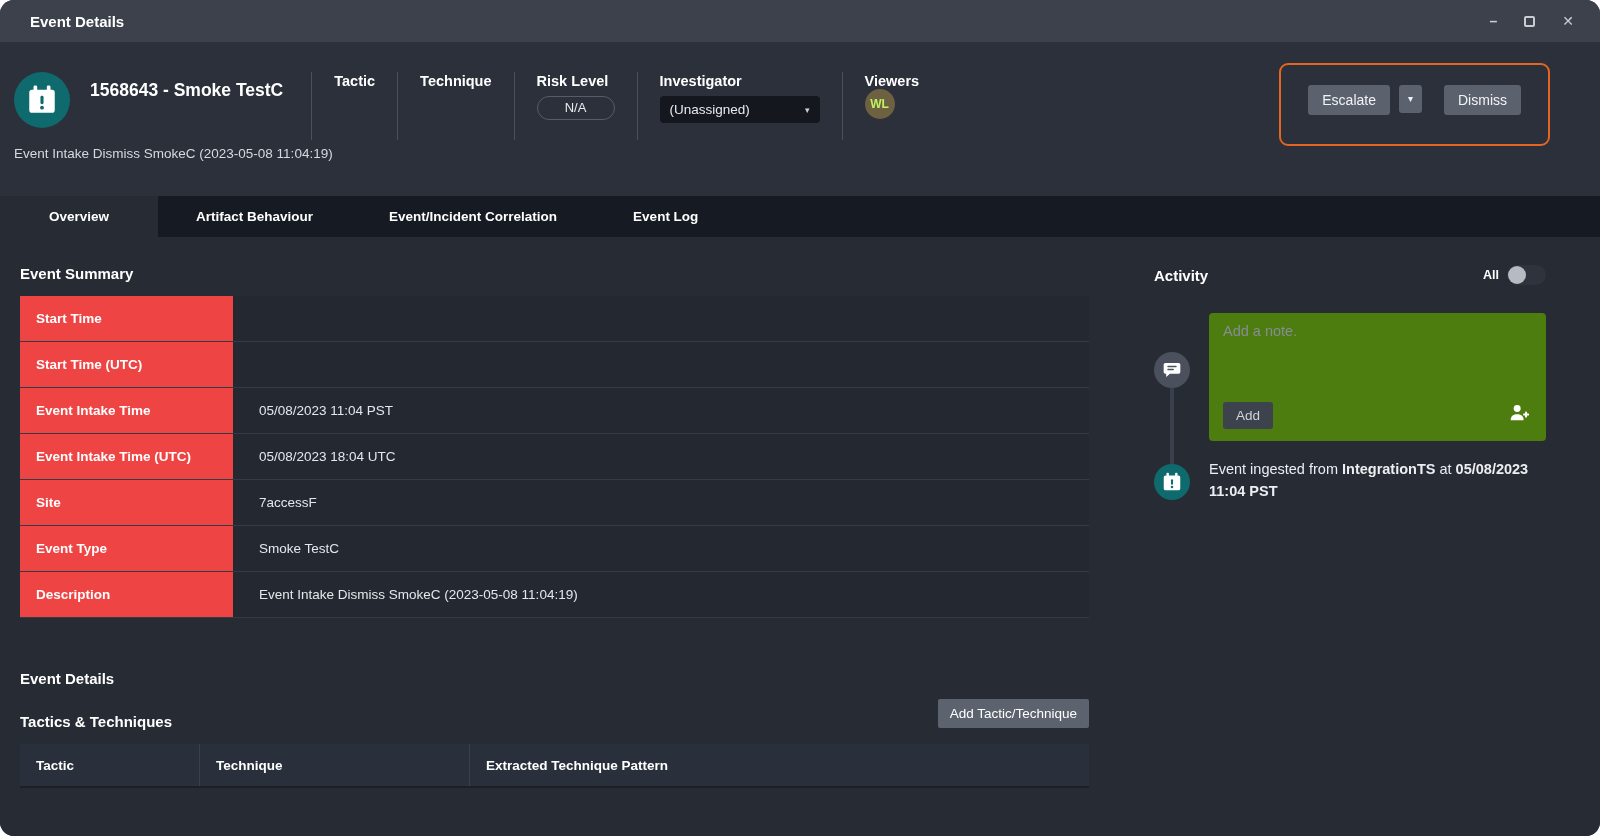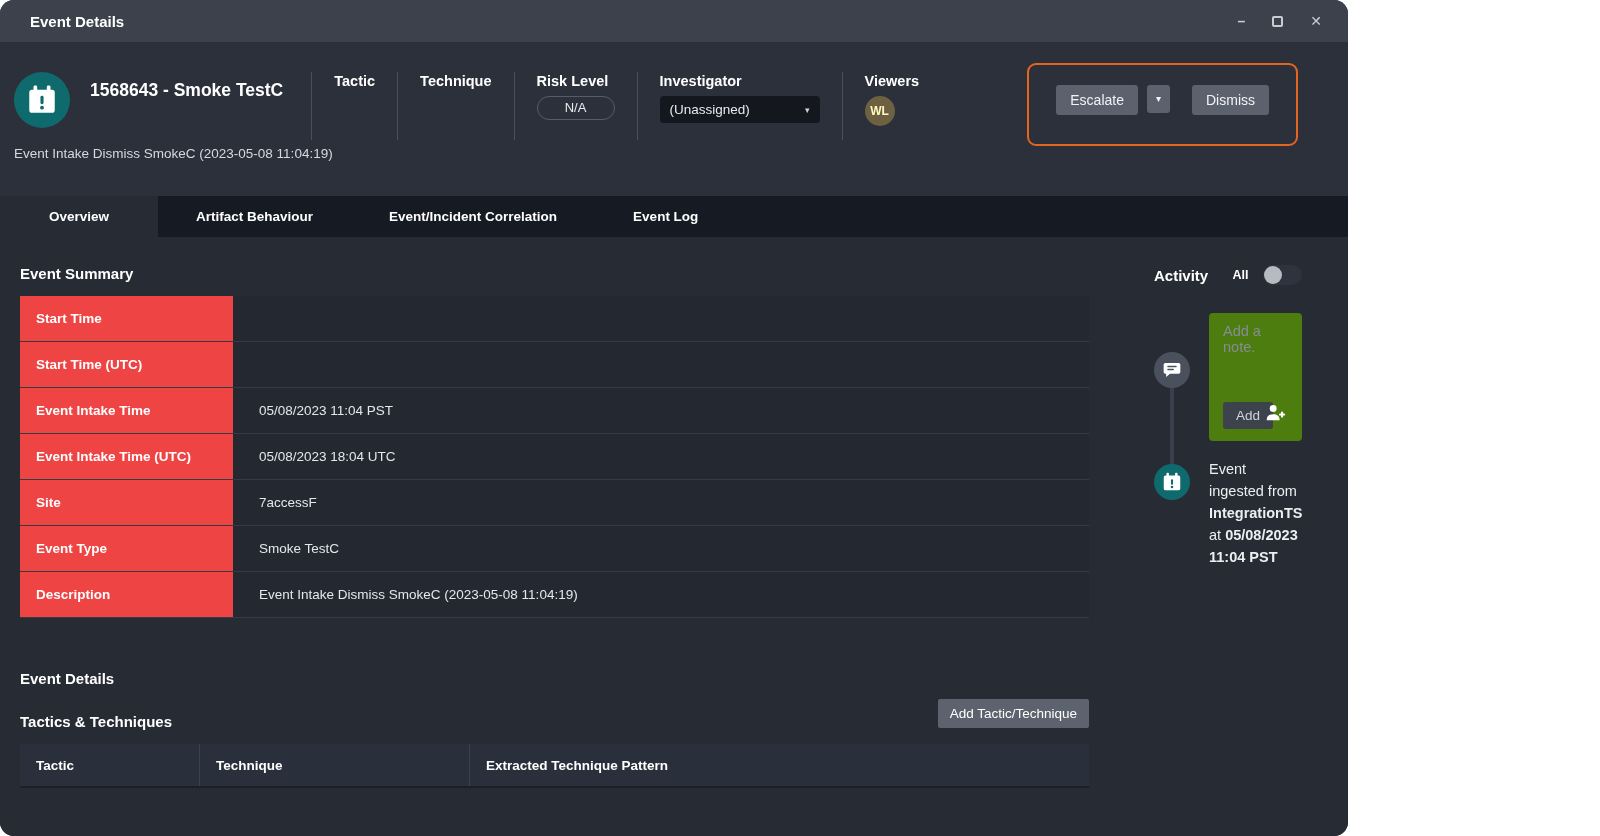--- a/index.html
+++ b/index.html
@@ -1,20 +1,20 @@
 <!DOCTYPE html>
 <html style="--titlebar: #3c414c; --headerbg: #2b303b; --tabstrip: #161a22; --content: #262b34; --teal: #0f6a6e; --orange: #e4651f; --btngray: #5c626d;"><head>
 <meta charset="utf-8">
 <style>
   * { box-sizing: border-box; margin: 0; padding: 0; }
   html,body { background:#ffffff; }
   body { font-family: "Liberation Sans", sans-serif; width:1600px; }
 
   .window {
-    width:1348px; height:836px; border-radius:14px; overflow:hidden;
+    width:1600px; height:836px; border-radius:14px; overflow:hidden;
     display:flex; flex-direction:column; background:var(--content);
   }
 
   
   .titlebar { height:42px; background:var(--titlebar); display:flex; align-items:center;
     padding:0 26px 0 30px; flex:0 0 auto; }
   .titlebar .wtitle { color:#fff; font-size:15px; font-weight:bold; }
   .wctrls { margin-left:auto; display:flex; align-items:center; gap:27px; color:#c9ccd3; }
   .wctrl { font-size:14px; line-height:1; cursor:default; }
   .wctrl.min { font-weight:bold; letter-spacing:0; }
@@ -28,22 +28,22 @@
     display:flex; align-items:center; justify-content:center; flex:0 0 auto; }
   .event-title { color:#fff; font-size:17.5px; font-weight:bold; margin-top:8px; }
   .hcol { border-left:1px solid #4a505c; padding:1px 22px 10px 22px; min-height:68px; }
   .hlabel { color:#fff; font-size:14.5px; font-weight:bold; white-space:nowrap; }
   .risk-pill { margin-top:7px; border:1px solid #565d69; border-radius:13px; width:78px;
     text-align:center; padding:3px 0 4px; color:#e8eaee; font-size:13px; }
   .inv-select { margin-top:7px; width:160px; background:#14171e; border-radius:4px;
     padding:6px 10px; display:flex; align-items:center; justify-content:space-between;
     color:#e8eaee; font-size:13.5px; cursor:pointer; }
   .inv-caret { font-size:9px; color:#cfd3d9; }
-  .avatar { margin-top:7px; width:30px; height:30px; border-radius:50%; background:#6d6142;
-    color:#fef9c3; font-size:12px; font-weight:bold; display:flex; align-items:center; justify-content:center; }
+  .avatar { width:30px; height:30px; border-radius:50%; background:#6d6142;
+    color:#bef264; font-size:12px; font-weight:bold; display:flex; align-items:center; justify-content:center; }
   .action-group { margin-left:auto; margin-top:-9px; border:2px solid var(--orange); border-radius:9px;
     padding:20px 27px 29px 27px; display:flex; align-items:flex-start;gap:6px; }
   .btn { background:var(--btngray); color:#f2f3f6; font-size:14px; border:none; border-radius:3px;
     padding:7px 14px; font-family:inherit; cursor:pointer; }
   .btn.caret-btn { margin-left:3px; padding:7px 9px; font-size:10px; line-height:14px; }
   .btn.dismiss { margin-left:16px; }
   .subtitle { position:absolute; left:14px; top:104px; color:#d6d9de; font-size:13.5px; }
 
   
   .tabstrip { height:41px; background:var(--tabstrip); display:flex; flex:0 0 auto; }
@@ -70,21 +70,21 @@
     border-bottom:2px solid #1b1f27; }
   .tcell { display:flex; align-items:center; padding:0 16px; color:#fff; font-size:13.5px;
     font-weight:bold; border-right:1px solid #3a414d; }
   .tcell0 { width:180px; flex:0 0 auto; }
   .tcell1 { width:270px; flex:0 0 auto; }
   .tcell2 { flex:1; border-right:none; }
 
   
   .right { flex:1; padding:28px 54px 0 45px; }
   .activity-head { display:flex; align-items:center; }
-  .all-toggle-wrap { margin-left:auto; display:flex; align-items:center; gap:15px;justify-content:space-between; }
+  .all-toggle-wrap { margin-left:auto; display:flex; align-items:center; gap:8px;justify-content:space-between; }
   .all-label { color:#fff; font-size:12.5px; font-weight:bold; }
   .toggle { width:39px; height:20px; border-radius:10px; background:#2e333d; position:relative; cursor:pointer; }
   .knob { width:18px; height:18px; border-radius:50%; background:#b6bac1; position:absolute; left:1px; top:1px; }
   .activity-body { margin-top:28px; display:flex; }
   .timeline { width:36px; flex:0 0 auto; margin-right:19px; display:flex; flex-direction:column;
     align-items:center; padding-top:39px; }
   .tl-circle { width:36px; height:36px; border-radius:50%; display:flex; align-items:center;
     justify-content:center; flex:0 0 auto; }
   .tl-chat { background:#4a515c; }
   .tl-line { width:4px; background:#3a404b; flex:0 0 auto; height:76px; }

